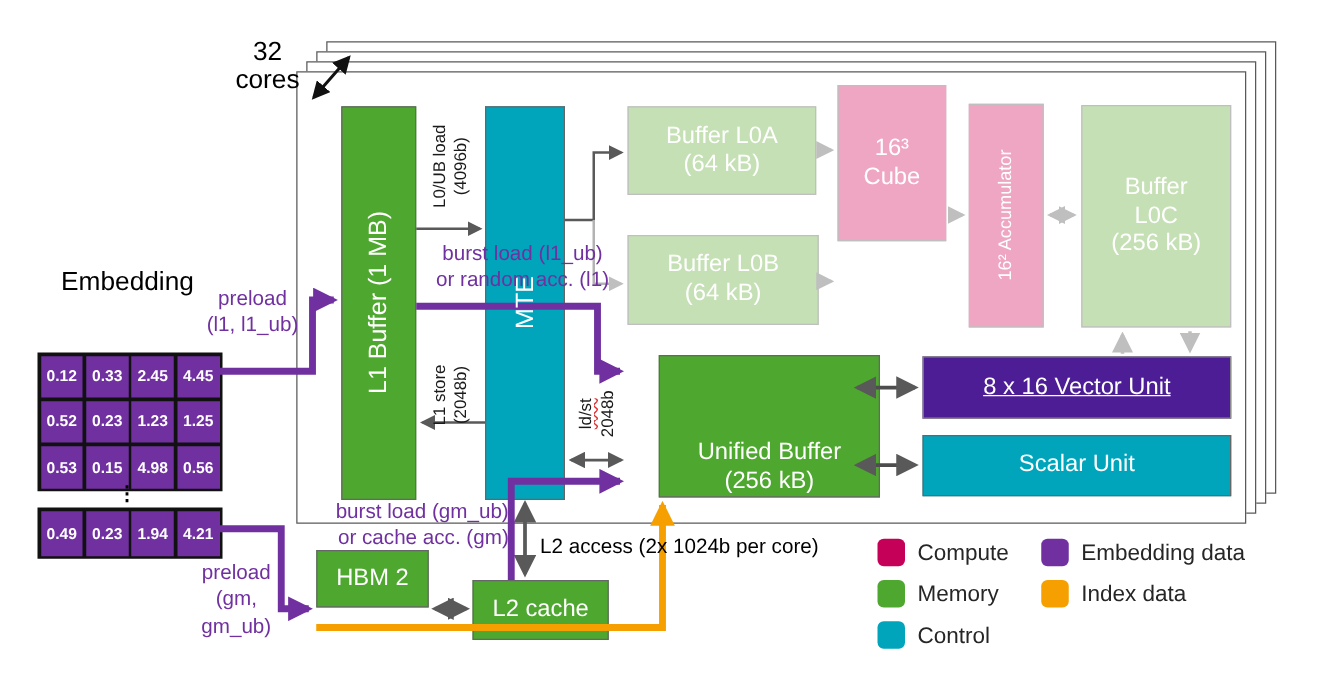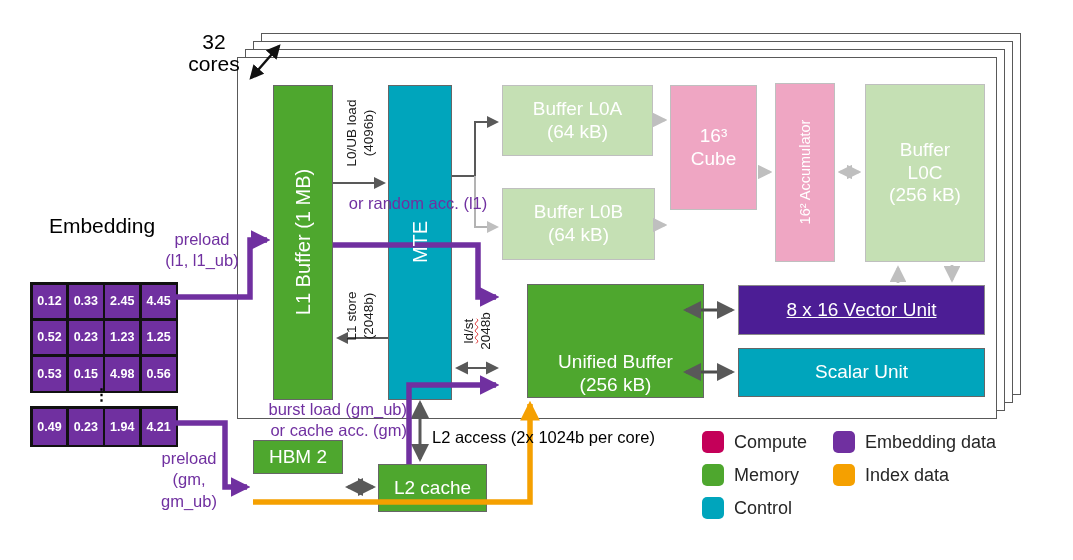--- a/index.html
+++ b/index.html
@@ -81,60 +81,61 @@
   <div class="vlabel ztext" style="left:270px;top:229px;width:300px;height:26px;font-size:20px;color:#fff;">MTE</div>
 
   <div class="box b-mem-f zbox" style="left:502px;top:85px;width:151px;height:71px;font-size:19px;">
     <div>Buffer L0A</div>
     <div>(64 kB)</div>
   </div>
   <div class="box b-mem-f zbox" style="left:502px;top:188px;width:153px;height:72px;font-size:19px;">
     <div>Buffer L0B</div>
     <div>(64 kB)</div>
   </div>
-  <div class="box b-cmp-f zbox" style="left:670px;top:85px;width:87px;height:125px;font-size:19px;">
+  <div class="box b-cmp-f zbox" style="left:670px;top:68px;width:87px;height:125px;font-size:19px;">
     <div>16³</div>
     <div>Cube</div>
   </div>
   <div class="box b-cmp-f zbox" style="left:775px;top:83px;width:60px;height:179px;"></div>
   <div class="vlabel ztext" style="left:717px;top:160px;width:176px;height:24px;font-size:14.5px;color:#fff;">16² Accumulator</div>
   <div class="box b-mem-f zbox" style="left:865px;top:84px;width:120px;height:178px;font-size:19px;">
     <div>Buffer</div>
     <div>L0C</div>
     <div>(256 kB)</div>
   </div>
 
   <div class="box b-mem zbox" style="left:527px;top:284px;width:177px;height:114px;font-size:19px;justify-content:flex-end;">
     <div>Unified Buffer</div>
     <div>(256 kB)</div>
   </div>
   <div class="box b-cmp zbox" style="left:738px;top:285px;width:247px;height:50px;font-size:19px;">8 x 16 Vector Unit</div>
   <div class="box b-ctl zbox" style="left:738px;top:348px;width:247px;height:49px;font-size:19px;">Scalar Unit</div>
 
-  <div class="box b-mem zbox" style="left:253px;top:440px;width:90px;height:34px;font-size:19px;">HBM 2</div>
+  <div class="box b-mem zbox" style="left:253px;top:440px;width:90px;height:46px;font-size:19px;">HBM 2</div>
   <div class="box b-mem zbox" style="left:378px;top:464px;width:109px;height:48px;font-size:19px;">L2 cache</div>
 
   <div class="vlabel edge-note ztext" style="left:306px;top:116px;width:110px;height:34px;">
     <div>L0/UB load</div>
     <div>(4096b)</div>
   </div>
   <div class="vlabel edge-note ztext" style="left:311px;top:299px;width:100px;height:34px;">
     <div>L1 store</div>
     <div>(2048b)</div>
   </div>
   <div class="vlabel edge-note ztext" style="left:443px;top:314px;width:70px;height:34px;">
     <div class="spell">ld/st</div>
     <div>2048b</div>
   </div>
 
   <div class="purple-note ztext" style="left:156px;top:229px;width:92px;text-align:center;">
     <div>preload</div>
     <div>(l1, l1_ub)</div>
   </div>
   <div class="purple-note ztext" style="left:333px;top:193px;width:170px;text-align:center;">
+    <div>burst load (l1_ub)</div>
     <div>or random acc. (l1)</div>
   </div>
   <div class="purple-note ztext" style="left:243px;top:399px;width:164px;text-align:right;">
     <div>burst load (gm_ub)</div>
     <div>or cache acc. (gm)</div>
   </div>
   <div class="purple-note ztext" style="left:144px;top:448px;width:90px;text-align:center;">
     <div>preload</div>
     <div>(gm, gm_ub)</div>
   </div>

